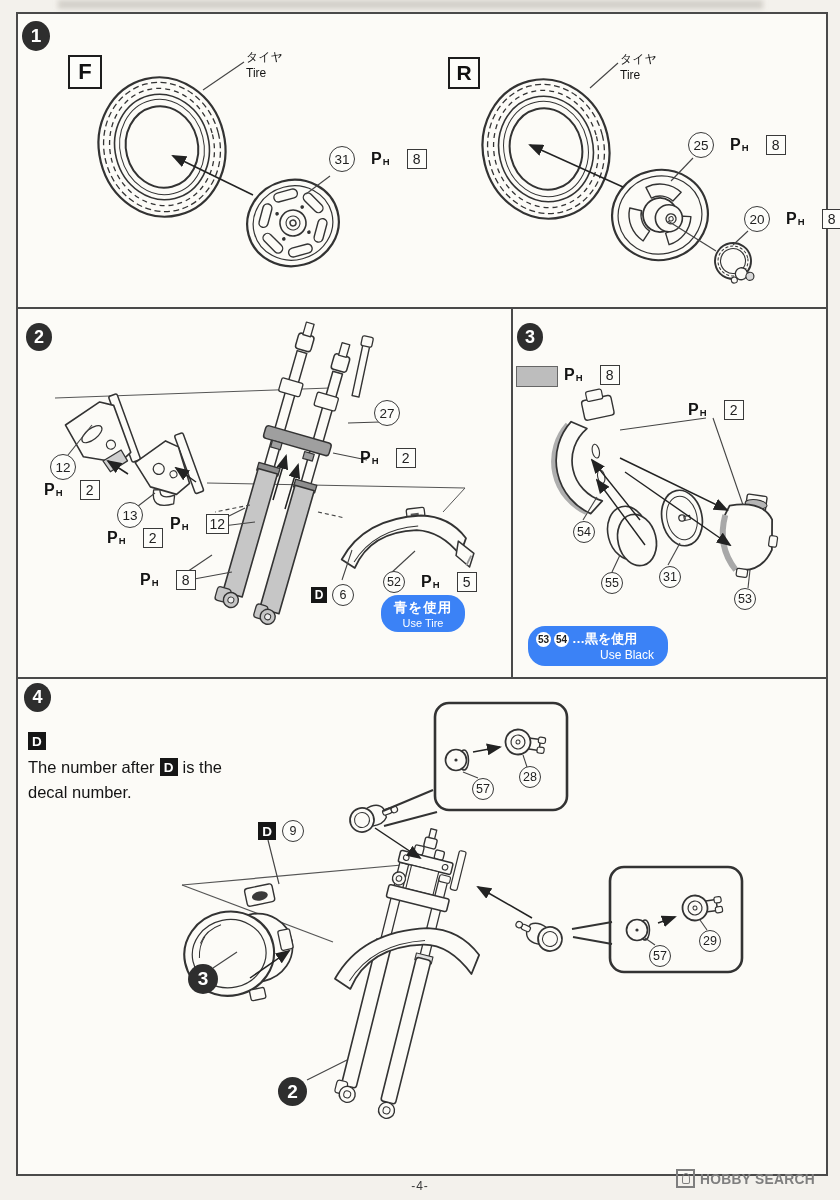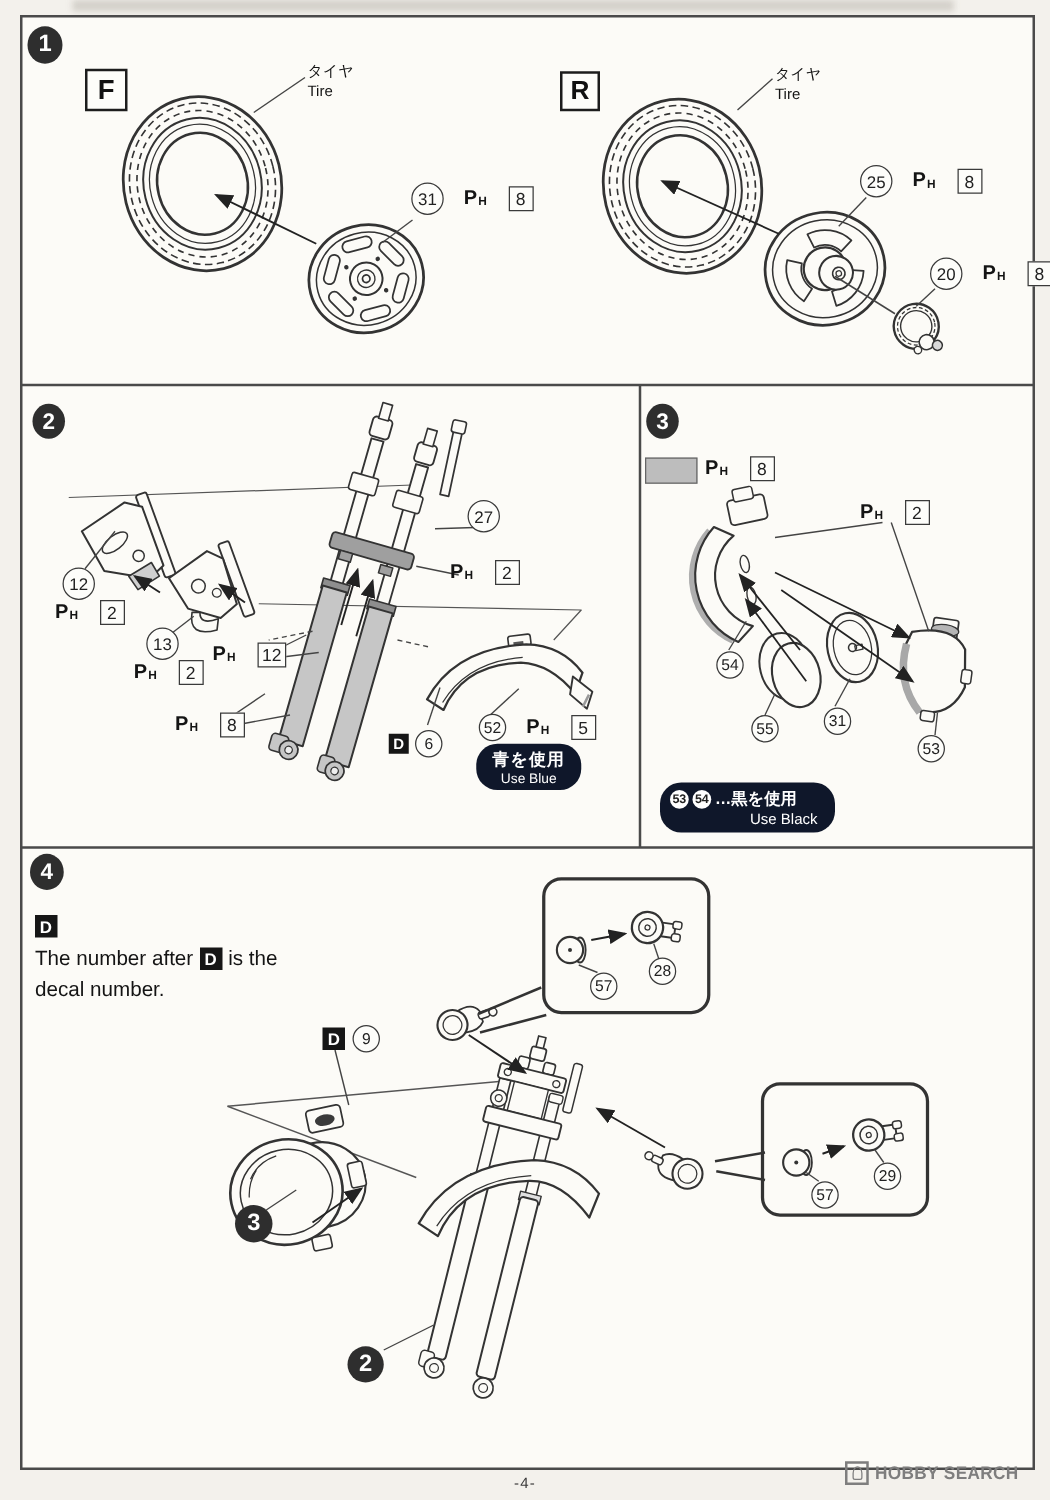--- a/index.html
+++ b/index.html
@@ -23,21 +23,21 @@
   .ph{display:flex;align-items:flex-end;font-weight:700;font-size:16px;color:#141414;line-height:1;margin-left:2px;}
   .ph .sub{font-size:9.5px;margin:0 0 1px 1px;font-weight:700;}
   .nbox{min-width:12px;height:18px;padding:0 3px;border:1.7px solid #3a3a3a;background:#fdfdfa;
     display:flex;align-items:center;justify-content:center;font-size:14px;color:#222;margin-left:3px;}
   .dbox{width:18px;height:18px;background:#161616;color:#fff;font-weight:700;font-size:13.5px;
     display:flex;align-items:center;justify-content:center;flex:0 0 auto;}
   .dbox-sm{width:16px;height:16px;font-size:12px;}
   .frbox{position:absolute;border:2.5px solid #1d1d1d;background:#fdfdfa;
     display:flex;align-items:center;justify-content:center;font-weight:700;color:#111;}
   .tlabel{position:absolute;font-size:12px;line-height:1.3;color:#141414;}
-  .badge{position:absolute;background:#0f172a;color:#fff;border-radius:17px;
+  .badge{position:absolute;background:#3b82f6;color:#fff;border-radius:17px;
     display:flex;flex-direction:column;justify-content:center;}
   .note-jp{position:absolute;display:flex;align-items:center;gap:5px;font-size:17px;letter-spacing:0.5px;}
   .note-en{position:absolute;display:flex;align-items:flex-start;gap:5px;font-size:16.5px;}
   .pagenum{position:absolute;left:0;top:1179px;width:840px;text-align:center;
     font-size:12px;color:#3a3a3a;letter-spacing:1px;}
   .wm{position:absolute;left:676px;top:1169px;display:flex;align-items:center;gap:5px;color:#7e7e7e;}
   .wm-logo{width:15px;height:15px;border:2.2px solid #7e7e7e;display:flex;align-items:center;justify-content:center;}
   .wm-logo i{display:block;width:6px;height:9px;border:1.6px solid #7e7e7e;border-radius:50% 50% 2px 2px;}
   .wm-text{font-size:14.5px;font-weight:700;letter-spacing:0.3px;transform:scaleX(0.95);transform-origin:left;}
 </style>
@@ -427,21 +427,21 @@
   <div class="row" style="left:383px;top:571px">
     <span class="co co-sm">52</span>
     <span class="ph">
         <span>P</span>
         <span class="sub">H</span>
       </span>
     <span class="nbox">5</span>
   </div>
   <div class="badge" style="left:381px;top:595px;width:68px;height:35px;padding:1px 8px">
     <div style="font-size:13.5px;font-weight:700;letter-spacing:1px;text-align:center">青を使用</div>
-    <div style="font-size:11px;text-align:center">Use Blue</div>
+    <div style="font-size:11px;text-align:center">Use Tire</div>
   </div>
 
   <div class="stepc" style="left:517px;top:323px;width:26px;height:28px;font-size:18px">3</div>
   <div style="position:absolute;left:516px;top:366px;width:40px;height:19px;background:#bdbdbd;border:1.2px solid #666"></div>
   <div class="row" style="left:562px;top:365px">
     <span class="ph">
         <span>P</span>
         <span class="sub">H</span>
       </span>
     <span class="nbox">8</span>

